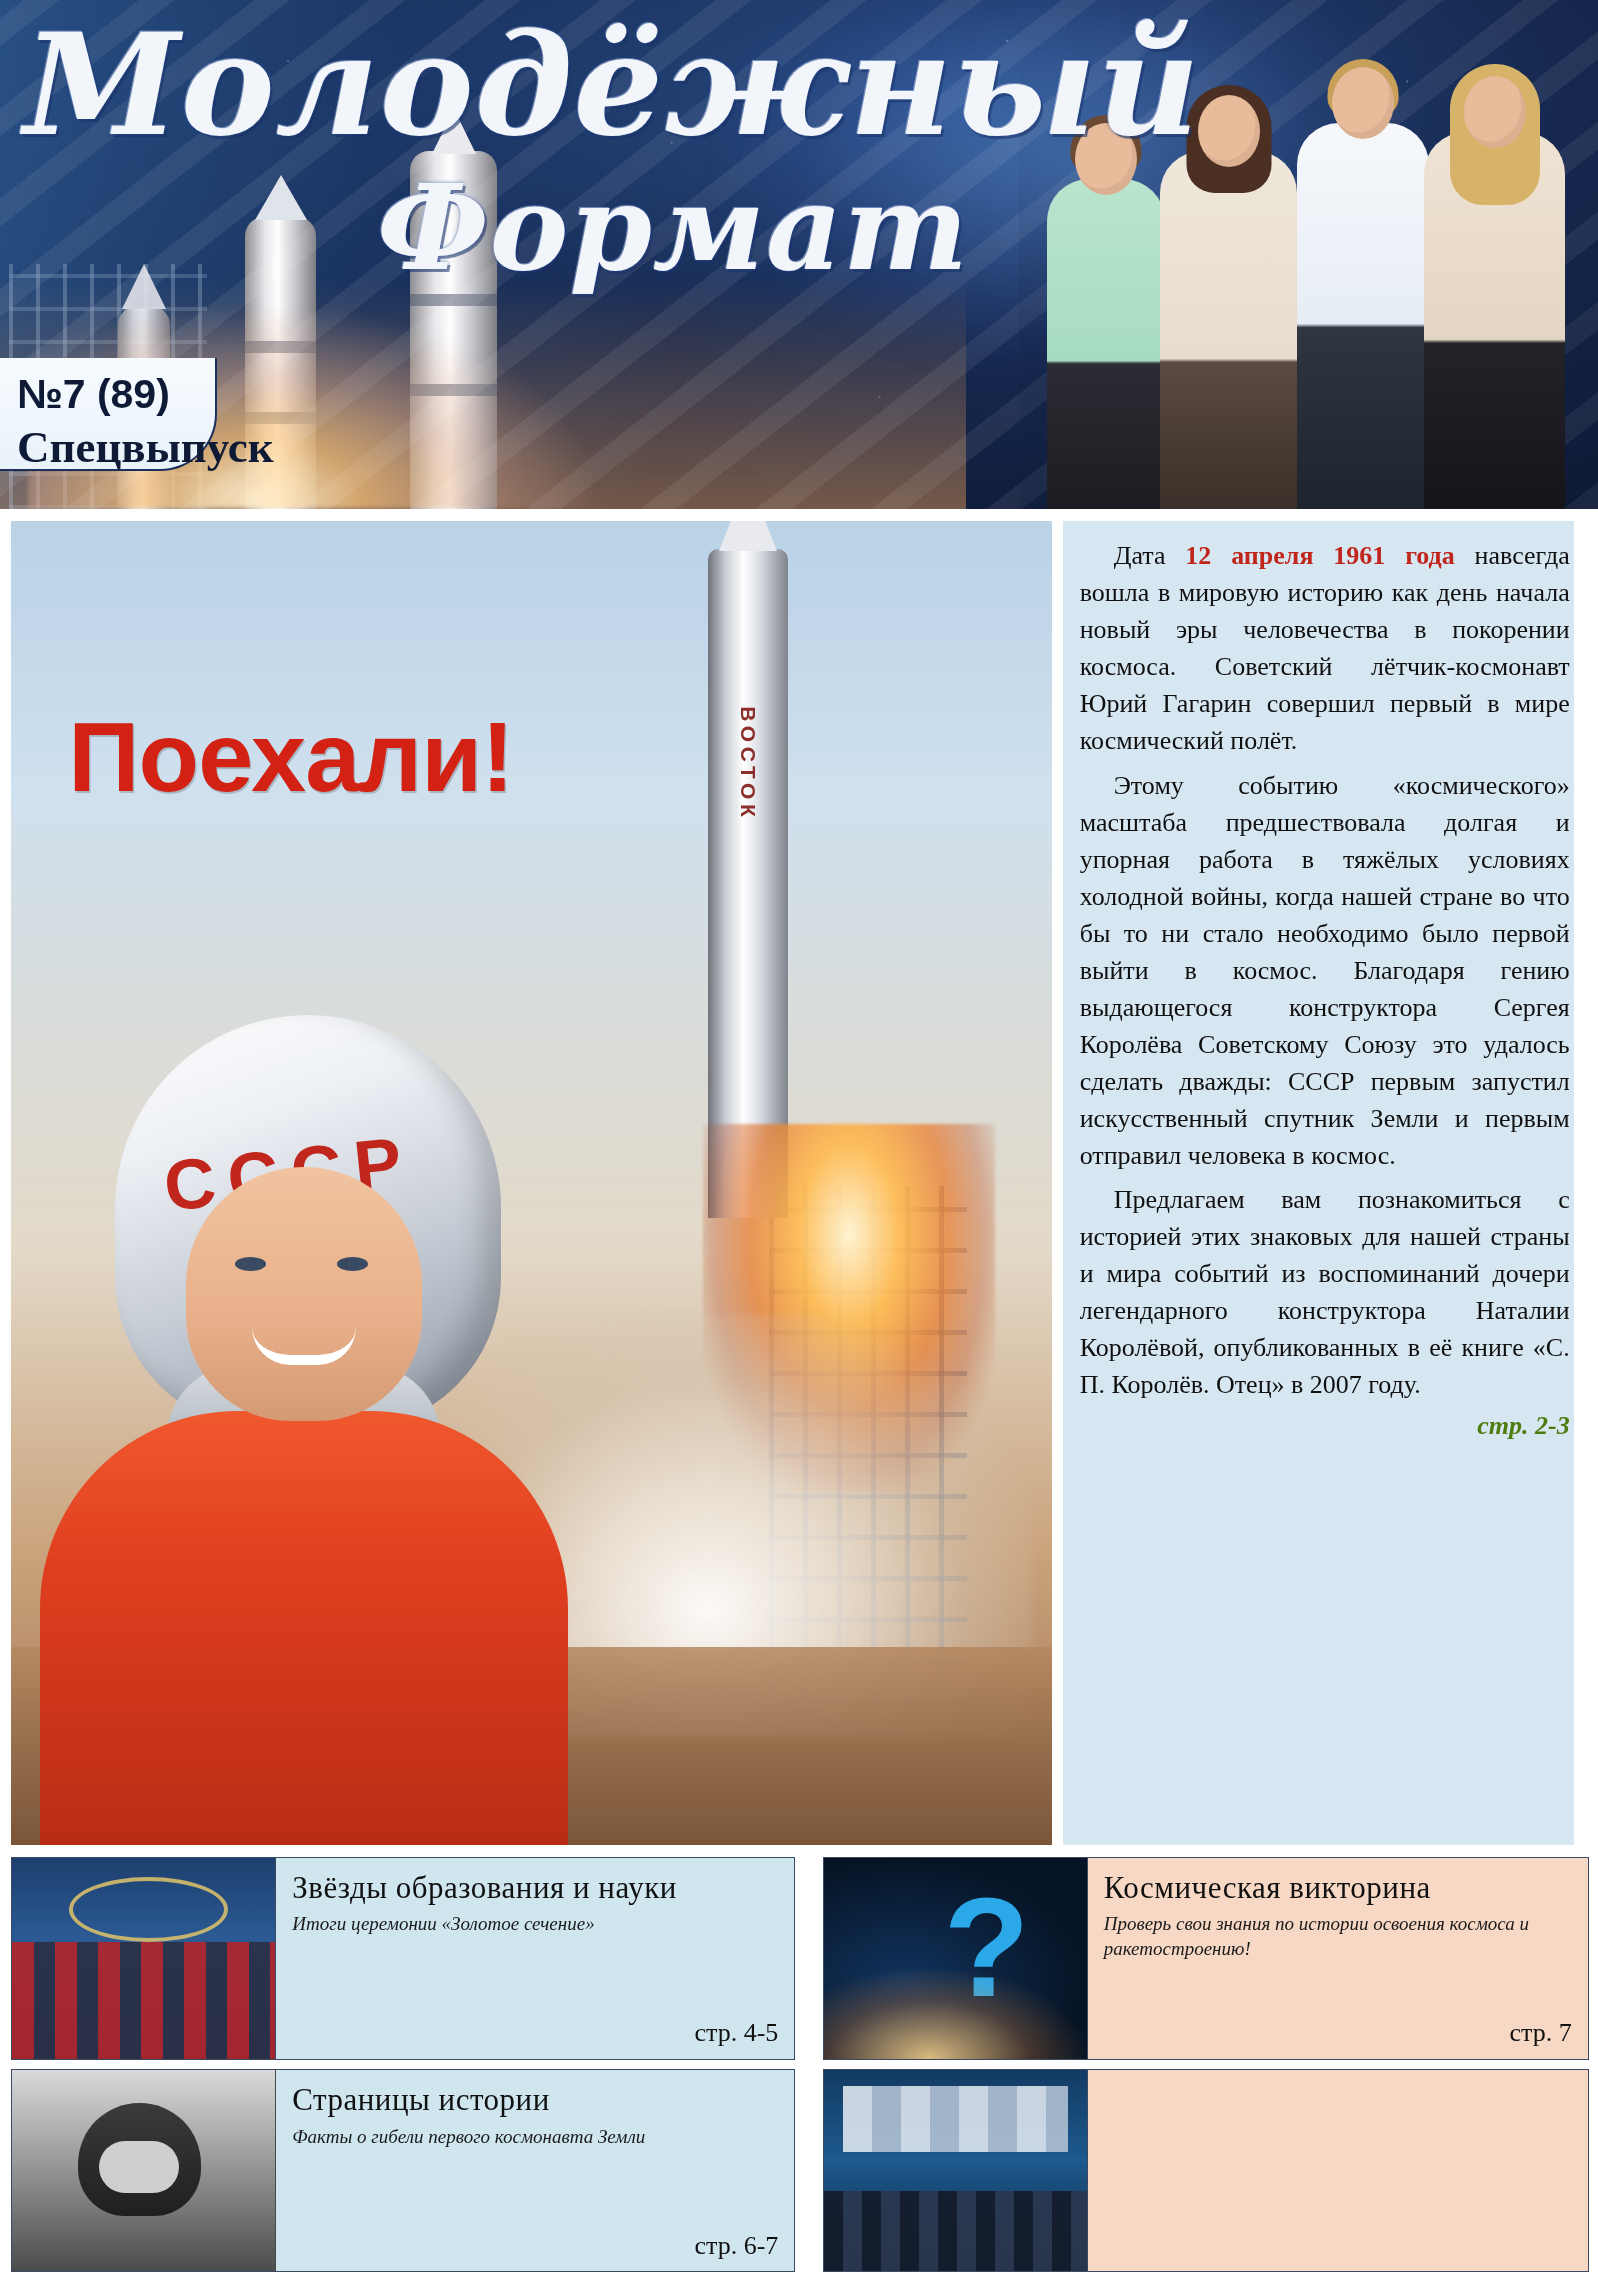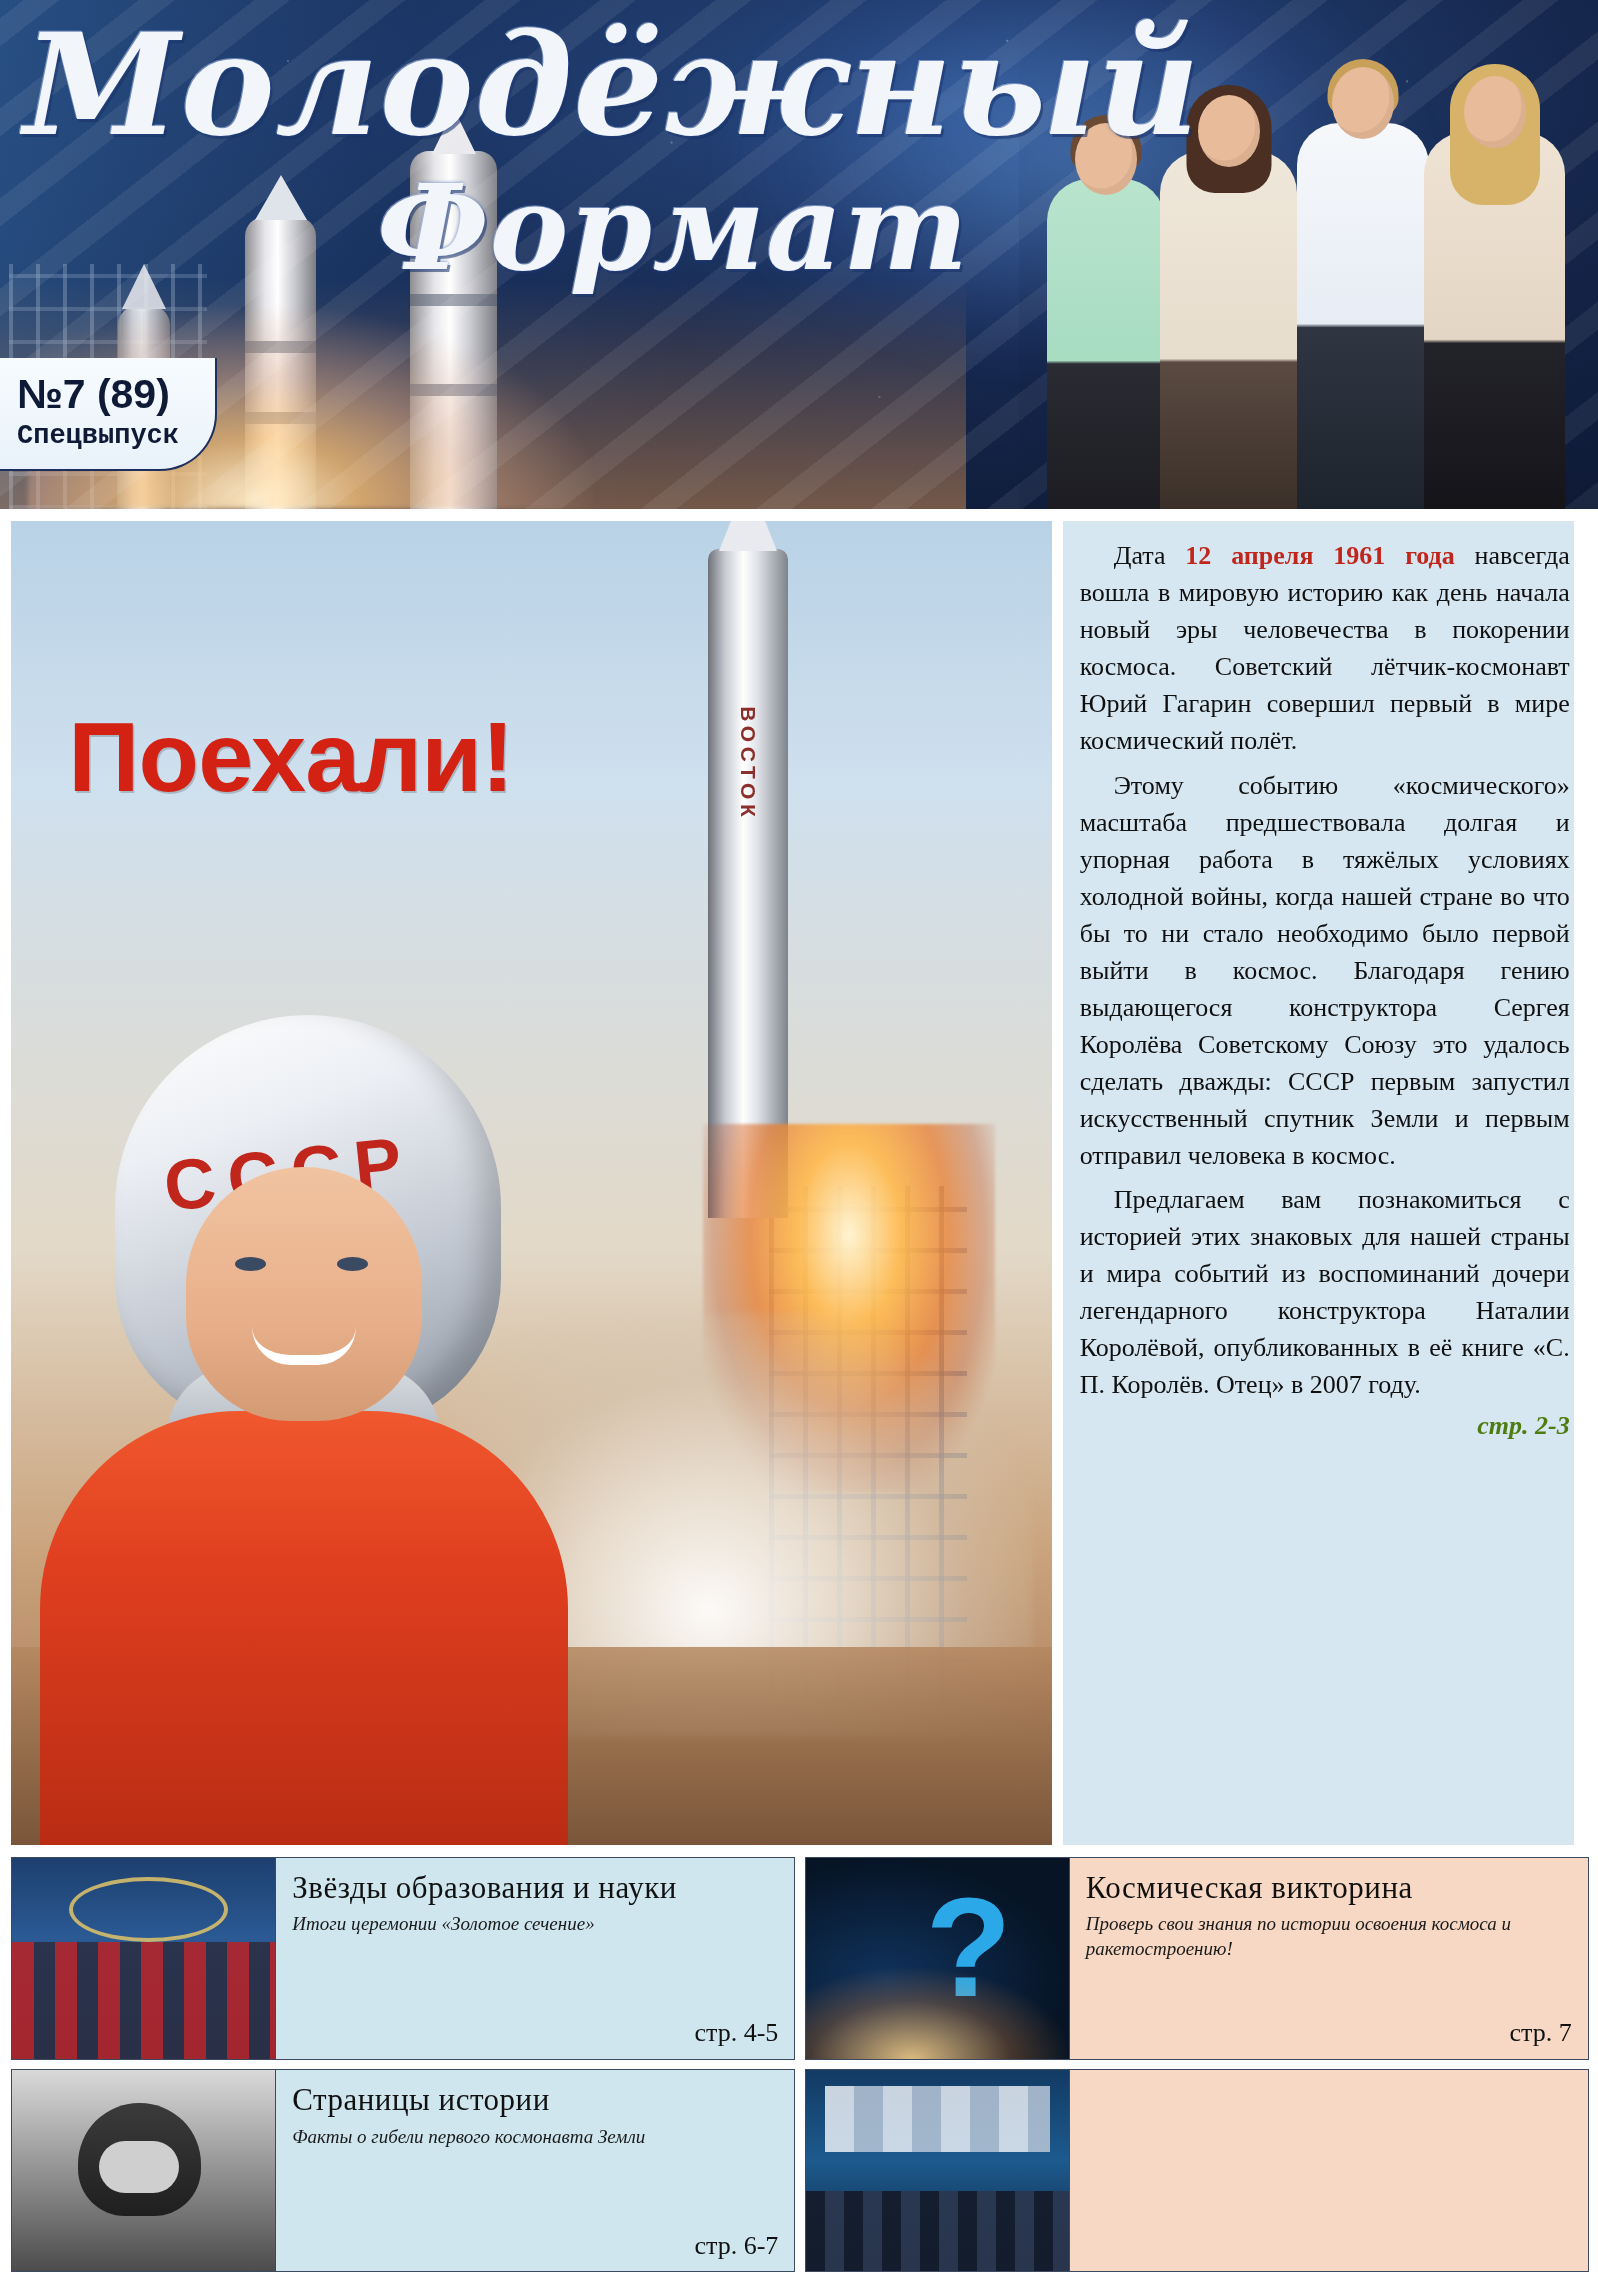--- a/index.html
+++ b/index.html
@@ -115,22 +115,22 @@
     border-right: 2.8px solid #1d2f5c;
     border-bottom: 2.8px solid #1d2f5c;
     border-radius: 0 0 57px 0;
     padding: 14px 19px 0 17px;
   }
   .issue-no {
     font-family: "Liberation Sans", sans-serif;
     font-weight: 700; font-size: 41px; color: #0f1b36; line-height: 45px;
   }
   .issue-sub {
-    font-family: Liberation Mono, monospace;
-    font-weight: 700; font-size: 27px; color: #0f1b36; line-height: 38px;
+    font-family: Liberation Serif, serif;
+    font-weight: 700; font-size: 45px; color: #0f1b36; line-height: 38px; margin-top: 11px;
   }
 
   
   .people {
     position: absolute; right: 0; top: 0; width: 580px; height: 509px;
     background: linear-gradient(180deg, rgba(16,30,62,0.0) 0%, rgba(16,30,62,0.2) 100%);
   }
   .person {
     position: absolute; bottom: 0; border-radius: 42px 42px 0 0;
   }
@@ -290,21 +290,21 @@
     padding-bottom: 12.3px;
   }
   .teaser {
     display: flex;
     align-items: stretch;
     height: 203px;
     border: 1.4px solid #3b4a60;
     overflow: hidden;
   }
   .t-blue { background: #cfe6ef; }
-  .t-peach { background: #f6d8c4; }
+  .t-peach { background: #f6d8c4; margin-left: 18px; }
   .t-thumb {
     width: 264px; height: 100%;
     flex: 0 0 264px;
     position: relative;
     overflow: hidden;
     border-right: 1.4px solid #3b4a60;
   }
   .thumb-a {
     background: linear-gradient(180deg,#1d3f6e 0%, #2b5a94 40%, #16325a 100%);
   }

